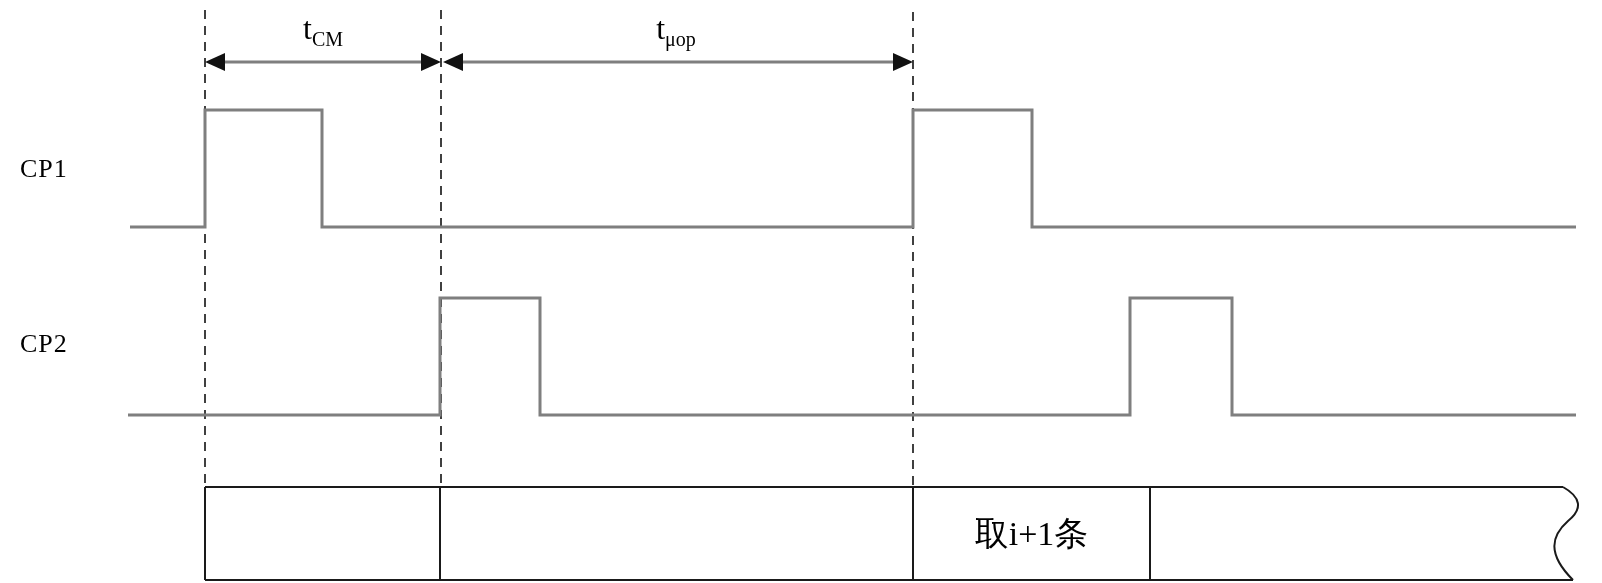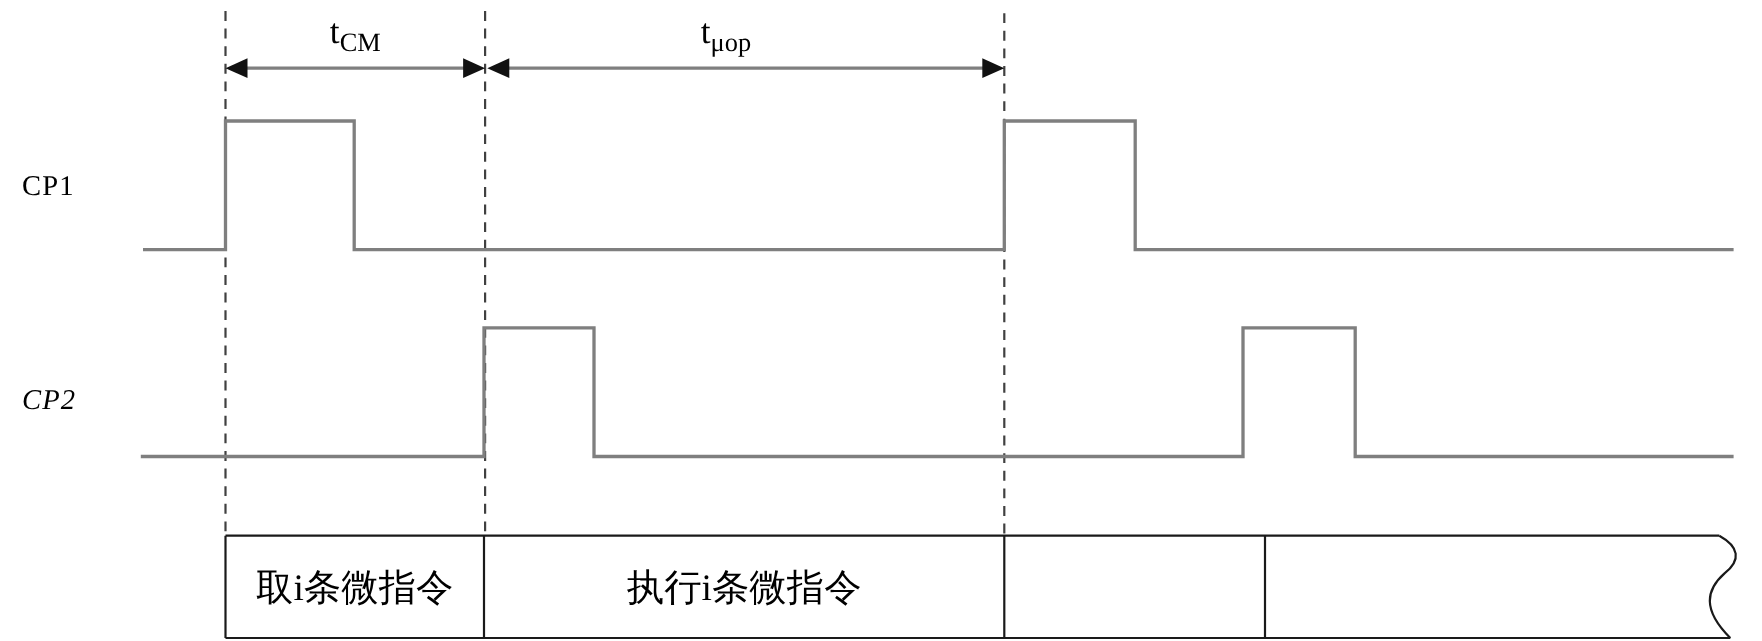--- a/index.html
+++ b/index.html
@@ -24,38 +24,38 @@
   .sig-label {
     position: absolute;
     left: 20px;
     width: 90px;
     font-size: 26px;
     line-height: 36px;
     color: #000000;
     letter-spacing: 1px;
   }
   .sig-label.cp1 { top: 151px; }
-  .sig-label.cp2 { top: 346px; font-style: italic; }
+  .sig-label.cp2 { top: 326px; }
   .t-ann {
     position: absolute;
     top: 8px;
     transform: translateX(-50%);
     font-size: 32px;
     line-height: 40px;
     white-space: nowrap;
     color: #000000;
   }
   .t-ann .t-base { font-size: 32px; }
   .t-ann sub {
-    font-size: 24px;
+    font-size: 20px;
     line-height: 0;
     vertical-align: -7px;
   }
   .t-ann.tcm  { left: 323px; }
-  .t-ann.tuop { left: 660px; }
+  .t-ann.tuop { left: 676px; }
   .cell {
     position: absolute;
     top: 487px;
     height: 93px;
     display: flex;
     align-items: center;
     justify-content: center;
     font-size: 34px;
     color: #000000;
     white-space: nowrap;
@@ -96,20 +96,17 @@
     <line x1="1150" y1="487" x2="1150" y2="580" stroke="#1a1a1a" stroke-width="2"></line>
     <path d="M1563 487 C1581 497 1583 509 1568 521 C1551 536 1547 554 1573 580" fill="none" stroke="#1a1a1a" stroke-width="2"></path>
   </svg>
 
   <div class="sig-label cp1">CP1</div>
   <div class="sig-label cp2">CP2</div>
 
   <div class="t-ann tcm"><span class="t-base">t</span><sub>CM</sub></div>
   <div class="t-ann tuop"><span class="t-base">t</span><sub>μop</sub></div>
 
-  <div class="cell c1">
-      <span>取i条微指令</span>
-    </div>
-  <div class="cell c2">
-      <span>执行i条微指令</span>
+  <div class="cell c3">
+      <span>取i+1条</span>
     </div>
 
 </div>
 
 </body></html>

